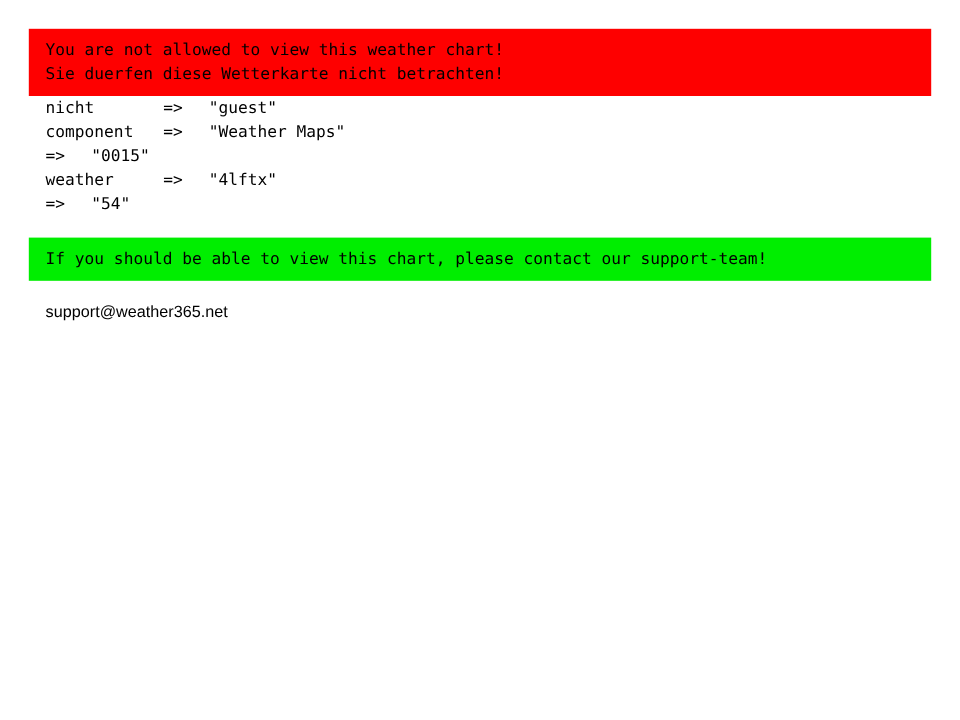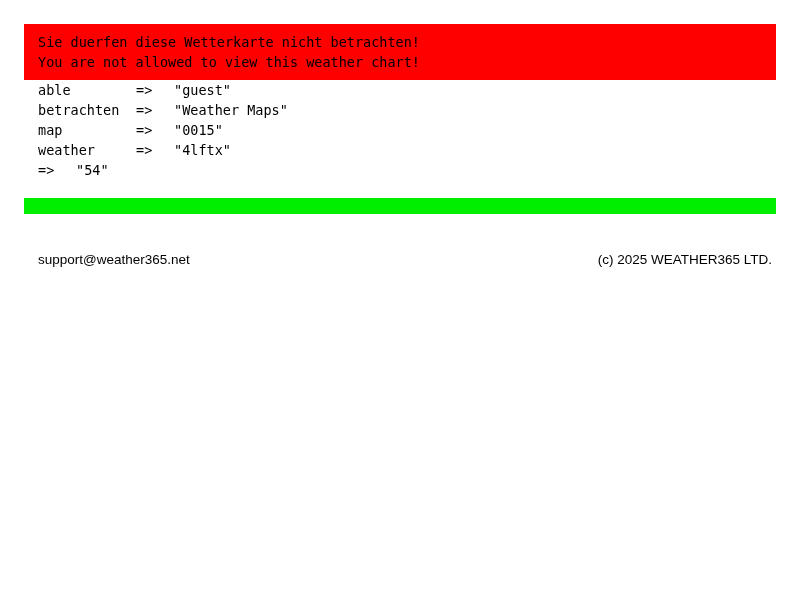--- a/index.html
+++ b/index.html
@@ -81,52 +81,51 @@
     line-height: 20px;
     white-space: pre;
   }
 </style>
 </head>
 <body>
 
 <div class="page">
 
   <div class="banner banner-error" style="background: rgb(254, 0, 0);">
+    <div class="banner-line">You are not allowed to view this weather chart!</div>
     <div class="banner-line">Sie duerfen diese Wetterkarte nicht betrachten!</div>
-    <div class="banner-line">You are not allowed to view this weather chart!</div>
   </div>
 
   <div class="params">
     <div class="param-row">
-      <span class="param-key">able</span>
+      <span class="param-key">nicht</span>
       <span class="param-arrow">=&gt;</span>
       <span class="param-val">"guest"</span>
     </div>
     <div class="param-row">
-      <span class="param-key">betrachten</span>
+      <span class="param-key">component</span>
       <span class="param-arrow">=&gt;</span>
       <span class="param-val">"Weather Maps"</span>
     </div>
     <div class="param-row">
-      <span class="param-key">map</span>
       <span class="param-arrow">=&gt;</span>
       <span class="param-val">"0015"</span>
     </div>
     <div class="param-row">
       <span class="param-key">weather</span>
       <span class="param-arrow">=&gt;</span>
       <span class="param-val">"4lftx"</span>
     </div>
     <div class="param-row">
       <span class="param-arrow">=&gt;</span>
       <span class="param-val">"54"</span>
     </div>
   </div>
 
   <div class="banner banner-ok" style="background: rgb(0, 238, 0);">
+    <div class="banner-line">If you should be able to view this chart, please contact our support-team!</div>
   </div>
 
   <div class="footer">
     <span class="footer-left">support@weather365.net</span>
-    <span class="footer-right">(c) 2025 WEATHER365 LTD.</span>
   </div>
 
 </div>
 
 </body></html>

